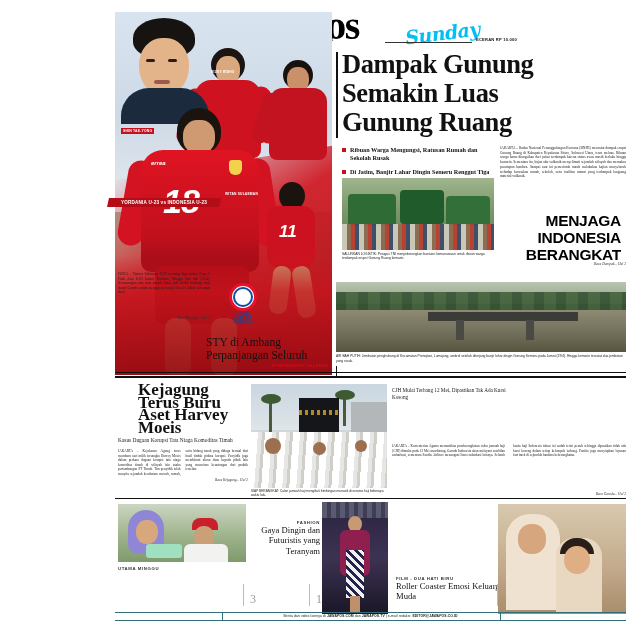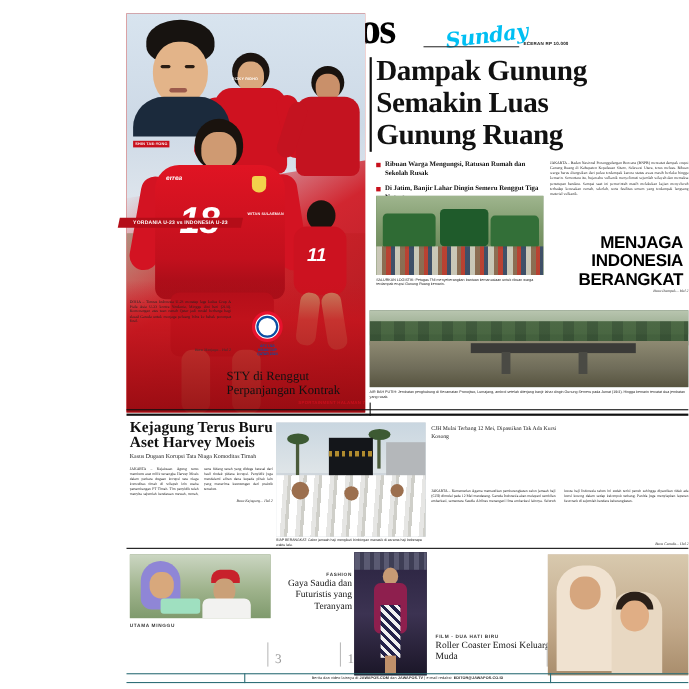--- a/index.html
+++ b/index.html
@@ -20,21 +20,21 @@
   .issue-date .kw { color: #000; }
   .issue-date .dt { color: #555; font-weight: 400; }
   .tagline { position: absolute; left: 274px; top: 36px; font-family: "Liberation Serif", serif;
     font-size: 6px; font-weight: 600; color: #111; white-space: nowrap; }
   .rule-line { position: absolute; left: 385px; top: 42px; width: 87px; height: 1px; background: #333; }
   .price { position: absolute; left: 476px; top: 37px; font-family: "Liberation Sans", sans-serif;
     font-size: 4.1px; font-weight: 700; letter-spacing: 0.2px; color: #111; white-space: nowrap; }
 
   
   .sports { position: absolute; left: 115px; top: 12px; width: 217px; height: 363px;
-    overflow: hidden; background: #b91c1c; }
+    overflow: hidden; background: #0369a1; }
   .sp-sky { position: absolute; inset: 0;
     background: linear-gradient(180deg,#d8e4ef 0%,#cdd9e6 28%,#e2e8ee 52%,#f2f4f6 72%,#ffffff 100%); }
   .sp-pitch { position: absolute; left: 0; top: 200px; width: 100%; height: 90px;
     background: linear-gradient(180deg,#6f8f5c 0%,#8aa873 45%,#cfd8c8 100%); opacity: .55; }
   .sp-redswoosh { position: absolute; left: -10px; top: 150px; width: 250px; height: 230px;
     background: linear-gradient(155deg, rgba(208,22,32,0) 0%, rgba(208,22,32,.92) 38%, rgba(160,12,20,.95) 100%);
     transform: skewY(-9deg); }
   .sp-redbot { position: absolute; left: 0; bottom: 0; width: 100%; height: 120px;
     background: linear-gradient(180deg, rgba(198,20,28,.0) 0%, rgba(198,20,28,.75) 30%, rgba(150,10,16,.9) 100%); }
 
@@ -169,22 +169,22 @@
   .ph-flood .pier2 { position: absolute; left: 190px; top: 38px; width: 8px; height: 20px; background: #4a4a44; }
   .cap-flood { position: absolute; left: 336px; top: 354px; width: 290px;
     font-family: "Liberation Sans", sans-serif; font-size: 3.3px; line-height: 4.5px; color: #222; }
 
   .hr-1 { position: absolute; left: 115px; top: 372px; width: 511px; height: 1px; background: #111; }
   .hr-2 { position: absolute; left: 115px; top: 376px; width: 511px; height: 2px; background: #111; }
   .vr-lead { position: absolute; left: 336px; top: 366px; width: 1px; height: 12px; background: #111; }
 
   
   .mid-left { position: absolute; left: 118px; top: 384px; width: 130px; }
-  .ml-title { font-family: "Liberation Serif", serif; font-weight: 700; font-size: 14px;
-    line-height: 12.5px; color: #111; }
+  .ml-title { font-family: "Liberation Serif", serif; font-weight: 700; font-size: 17px;
+    line-height: 12.5px; color: #111; margin-left: 20px; }
   .ml-sub { margin-top: 3px; font-family: "Liberation Serif", serif; font-size: 5.4px;
     line-height: 7px; color: #222; }
   .ml-body { margin-top: 5px; font-family: "Liberation Serif", serif; font-size: 3.4px;
     line-height: 4.5px; color: #222; text-align: justify; column-count: 2; column-gap: 5px; }
   .ml-credit { margin-top: 2px; text-align: right; font-family: "Liberation Serif", serif;
     font-style: italic; font-size: 3.5px; color: #333; }
 
   .ph-hajj { position: absolute; left: 251px; top: 384px; width: 136px; height: 104px; overflow: hidden; background: #cfd6dc; }
   .ph-hajj .sky3 { position: absolute; left: 0; top: 0; width: 100%; height: 46px;
     background: linear-gradient(180deg,#c9d6e0,#dfe5e8); }
@@ -357,21 +357,21 @@
     <div class="ring"></div>
       <div class="ring2"></div>
     <div class="txt">
       <div>AFC U23</div>
       <div>ASIAN CUP</div>
       <div>QATAR 2024</div>
     </div>
   </div>
 
   <div class="sty-block">
-    <div class="sty-title">STY di Renggut Perpanjangan Kontrak</div>
+    <div class="sty-title">STY di Ambang Perpanjangan Seluruh</div>
     <div class="sty-tag">SPORTAINMENT HALAMAN 7</div>
   </div>
 
   <div class="lead-rule"></div>
   <div class="lead-hl">
     <div>Dampak Gunung</div>
     <div>Semakin Luas</div>
     <div>Gunung Ruang</div>
   </div>
 
@@ -454,21 +454,21 @@
   </div>
 
   <div class="tz teaser1" style="top:566px;">
     <div class="tz-kicker">UTAMA MINGGU</div>
   </div>
   <div class="tz-page" style="position:absolute;left:250px;top:592px;">3</div>
   <div class="tz-sep" style="left:243px;top:584px;height:22px;"></div>
 
   <div class="tz teaser2" style="top:520px;">
     <div class="tz-kicker">FASHION</div>
-    <div class="tz-title">Gaya Saudia dan Futuristis yang Teranyam</div>
+    <div class="tz-title">Gaya Dingin dan Futuristis yang Teranyam</div>
   </div>
   <div class="tz-page" style="position:absolute;left:316px;top:592px;">19</div>
   <div class="tz-sep" style="left:309px;top:584px;height:22px;"></div>
 
   <div class="ph-fashion">
     <div class="runway"></div>
       <div class="audi"></div>
     <div class="model">
       <div class="mhead"></div>
         <div class="mcoat"></div>

